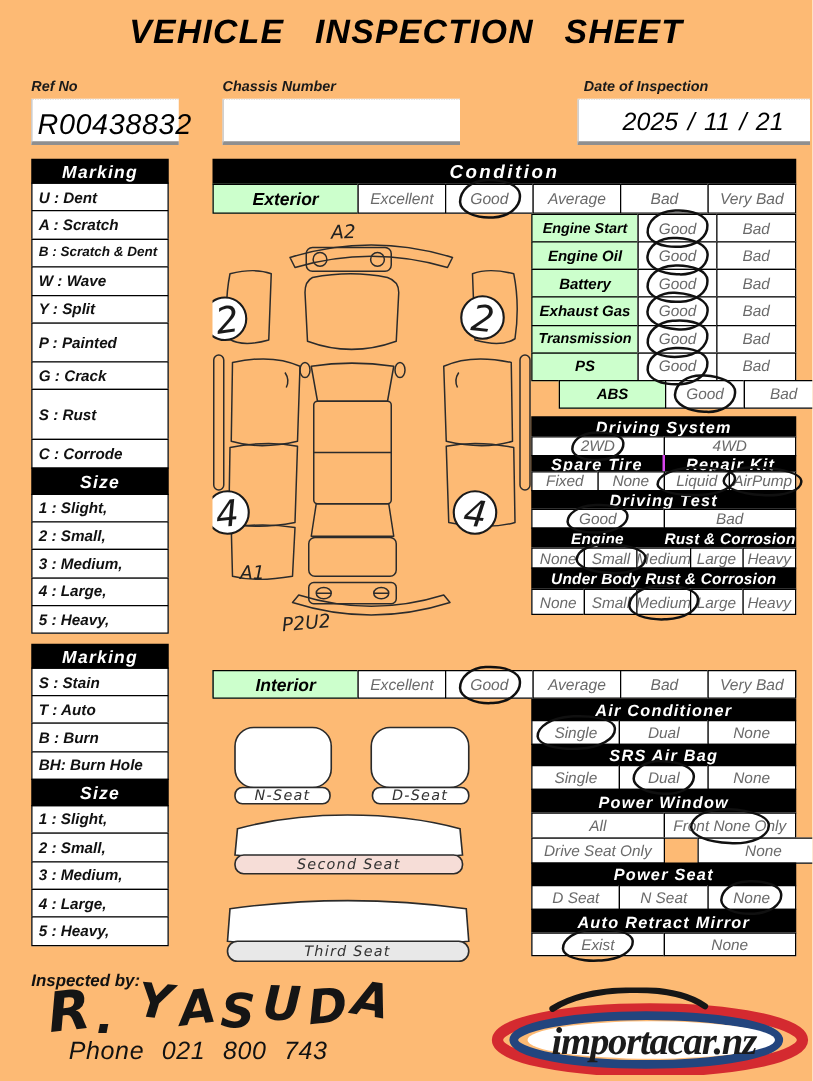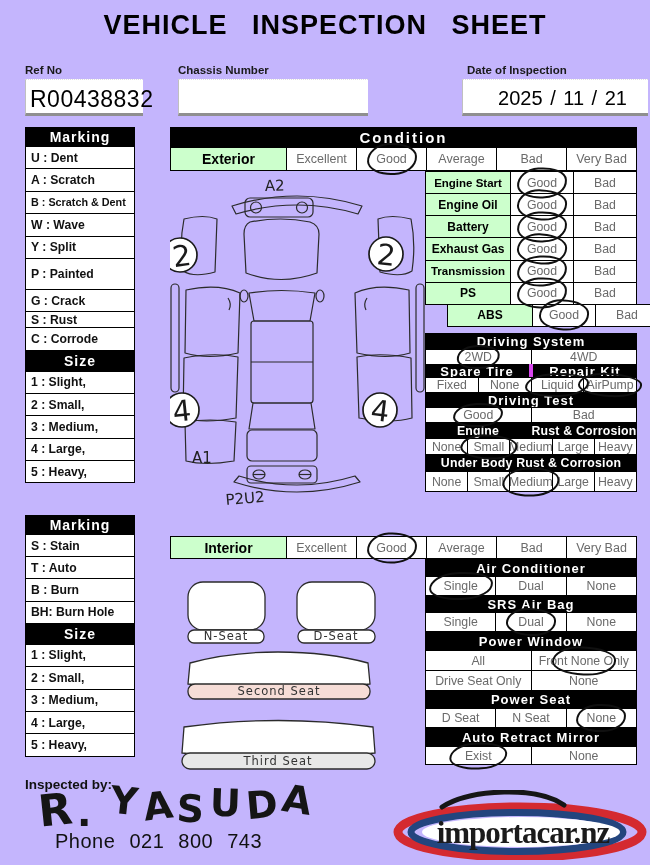--- a/index.html
+++ b/index.html
@@ -1,31 +1,31 @@
 <!DOCTYPE html>
 <html><head>
 <meta charset="utf-8">
 <style>
   html,body{margin:0;padding:0;background:#fff;}
-  .sheet{position:relative;width:650px;height:865px;background:#c4b5fd;overflow:hidden;
-         font-family:"Liberation Sans",sans-serif;color:#000;}
+  .sheet{position:relative;width:650px;height:865px;background:#fdba74;overflow:hidden;
+         font-family:"Liberation Sans",sans-serif;color:#000;font-style:italic;}
   .abs{position:absolute;}
   .title{left:0;top:10px;width:650px;text-align:center;font-size:27px;font-weight:bold;
          letter-spacing:1px;word-spacing:16px;}
   .fieldlabel{font-size:11.5px;color:#1a1a1a;font-weight:bold;}
   .fieldbox{box-sizing:border-box;background:#fff;border-left:1px solid #c0c0c0;
             border-top:1px dotted #e0e0e0;border-bottom:3px solid #8f8f8f;}
   .refval{font-size:23px;padding:6px 0 0 4px;letter-spacing:0.5px;}
   .dateval{font-size:20px;padding:7px 0 0 14px;word-spacing:2px;}
   .blackbar{background:#000;color:#fff;display:flex;align-items:center;justify-content:center;
             font-weight:bold;box-sizing:border-box;position:relative;margin-top:-1px;
             font-size:13px;letter-spacing:1px;}
   .blackbar.tight{font-size:12.3px;letter-spacing:0.2px;}
   .blackbar .htext{flex:1;text-align:center;}
-  .blackbar .hsplit{border-left:4px solid #d946ef;}
+  .blackbar .hsplit{border-left:2px solid #d946ef;}
   .condbar{font-size:15px;letter-spacing:2px;margin-top:0;}
   .trow{display:flex;position:relative;margin-top:-1px;}
   .tcell{box-sizing:border-box;border:1px solid #000;background:#fff;display:flex;
          align-items:center;justify-content:center;position:relative;margin-left:-1px;
          flex:0 0 auto;overflow:visible;}
   .tcell:first-child{margin-left:0;}
   .tcell.opt{color:#6a6a6a;font-size:12.3px;}
   .tcell.lab{background:#ccffcc;font-weight:bold;font-size:12px;color:#000;}
   .tcell.biglab{background:#ccffcc;font-weight:bold;font-size:14px;color:#000;}
   .legendrow{box-sizing:border-box;border:1px solid #000;margin-top:-1px;background:#fff;
@@ -93,21 +93,21 @@
       </div>
       <div class="legendrow" style="height: 23.4px;">
         <span>Y : Split</span>
       </div>
       <div class="legendrow" style="height: 32px;">
         <span>P : Painted</span>
       </div>
       <div class="legendrow" style="height: 23.4px;">
         <span>G : Crack</span>
       </div>
-      <div class="legendrow" style="height: 17px;">
+      <div class="legendrow" style="height: 41px;">
         <span>S : Rust</span>
       </div>
       <div class="legendrow" style="height: 23.4px;">
         <span>C : Corrode</span>
       </div>
       <div class="blackbar legendhead" style="height: 22px;">
         <span>Size</span>
       </div>
       <div class="legendrow" style="height: 23.3px;">
         <span>1 : Slight,</span>
@@ -426,21 +426,21 @@
       </div>
       <div class="trow" style="height: 21px;">
         <div class="tcell opt" style="width: 106.5px;">
           <span>All</span>
         </div>
         <div class="tcell opt" style="width: 106.5px;">
           <span>Front None Only</span>
           <span class="circ" style="width: 60px; height: 25px; left: 50%; top: 50%; transform: translate(-50%, -50%) rotate(2deg);"></span>
         </div>
       </div>
-      <div class="trow" style="height: 21px;">
+      <div class="trow" style="height: 21px; gap: 27px;">
         <div class="tcell opt" style="width: 106.5px;">
           <span>Drive Seat Only</span>
         </div>
         <div class="tcell opt" style="width: 106.5px;">
           <span>None</span>
         </div>
       </div>
       <div class="blackbar" style="height: 19px;">
         <span class="htext">Power Seat</span>
       </div>

